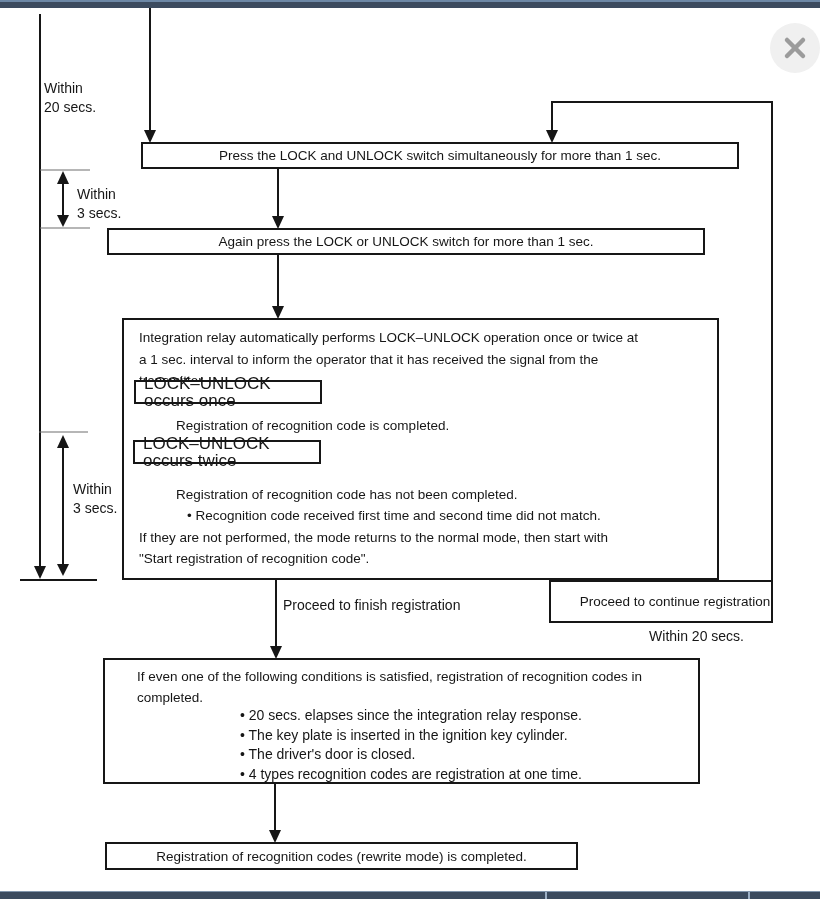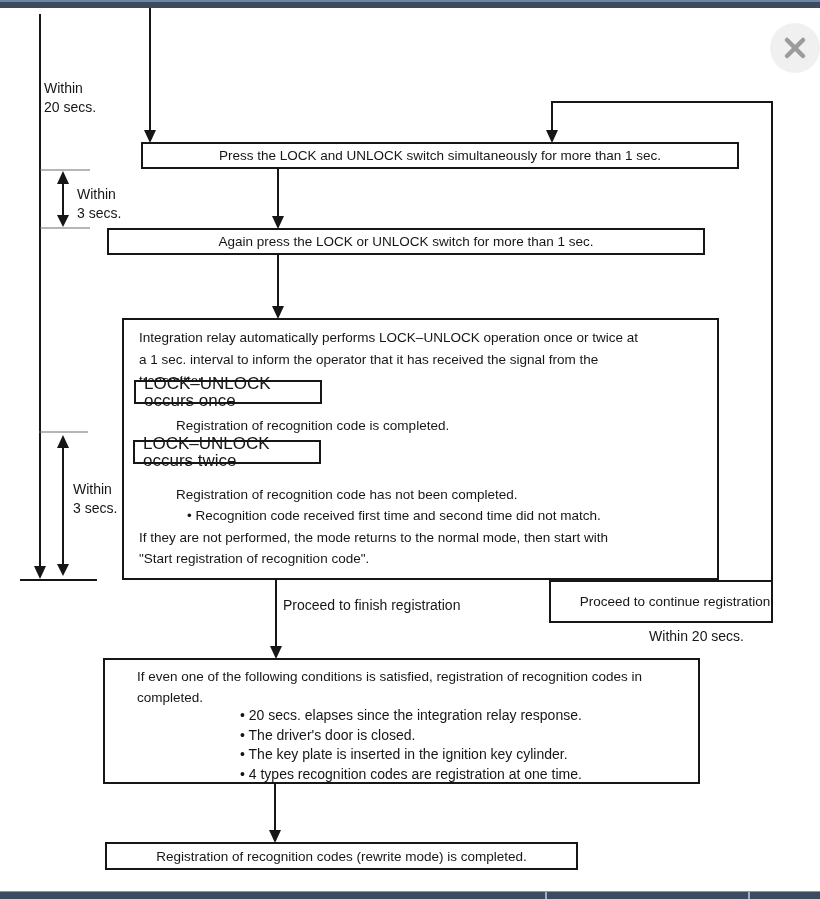--- a/index.html
+++ b/index.html
@@ -124,22 +124,22 @@
   <div class="fbox center" style="left:549px; top:580px; width:224px; height:43px;padding-left:28px;">
     <span>Proceed to continue registration</span>
   </div>
 
   <div class="lbl" style="left:600px; top:627px; width:144px; text-align:right; white-space:nowrap;">Within 20 secs.</div>
 
   <div class="fbox" style="left:103px; top:658px; width:597px; height:126px;">
     <div class="para" style="left:32px; top:6px; width:512px; line-height:21px;">If even one of the following conditions is satisfied, registration of recognition codes in completed.</div>
     <div class="bullet-list" style="left:135px; top:46px;">
       <div>• 20 secs. elapses since the integration relay response.</div>
+      <div>• The key plate is inserted in the ignition key cylinder.</div>
       <div>• The driver's door is closed.</div>
-      <div>• The key plate is inserted in the ignition key cylinder.</div>
       <div>• 4 types recognition codes are registration at one time.</div>
     </div>
   </div>
 
   <div class="fbox center" style="left:105px; top:842px; width:473px; height:28px;">
     <span>Registration of recognition codes (rewrite mode) is completed.</span>
   </div>
 
   <div class="bar-bottom">
     <div class="bar-divider" style="left:545px;"></div>

